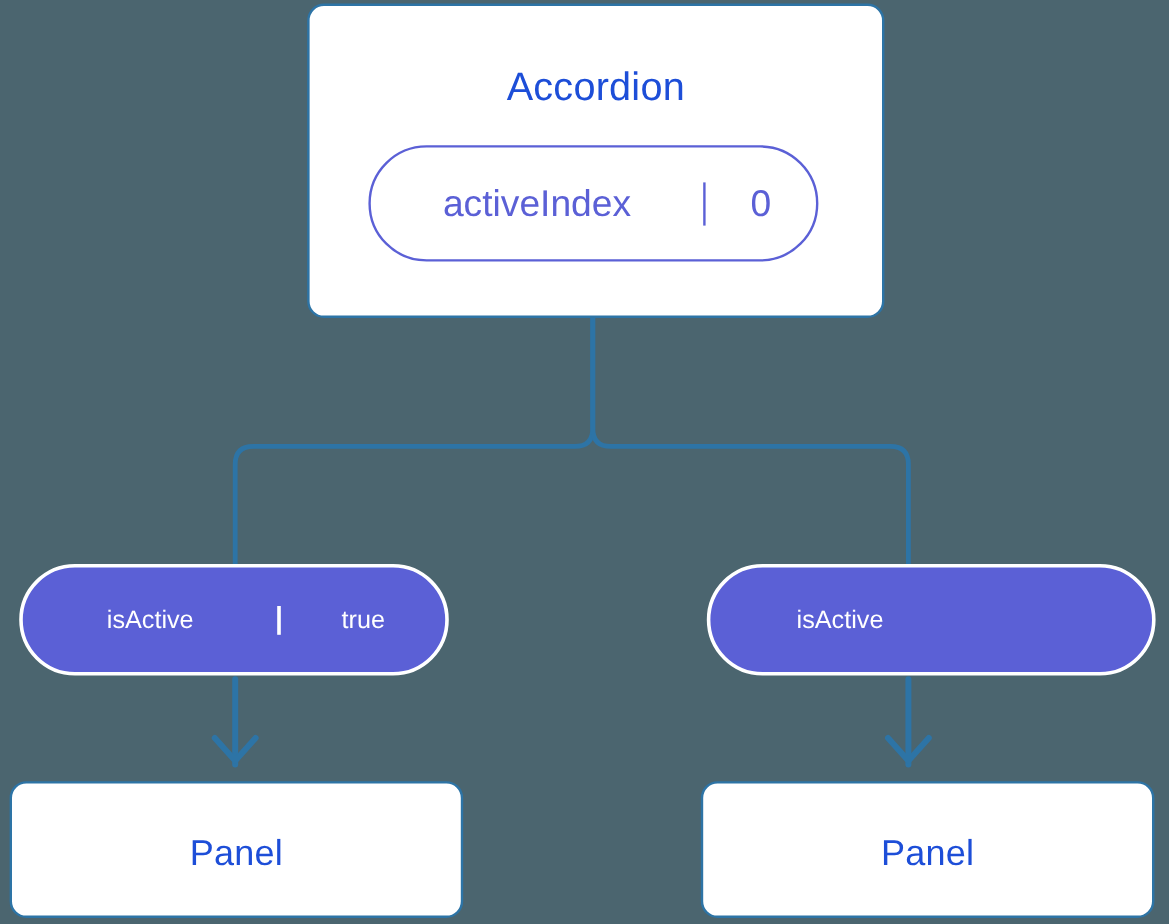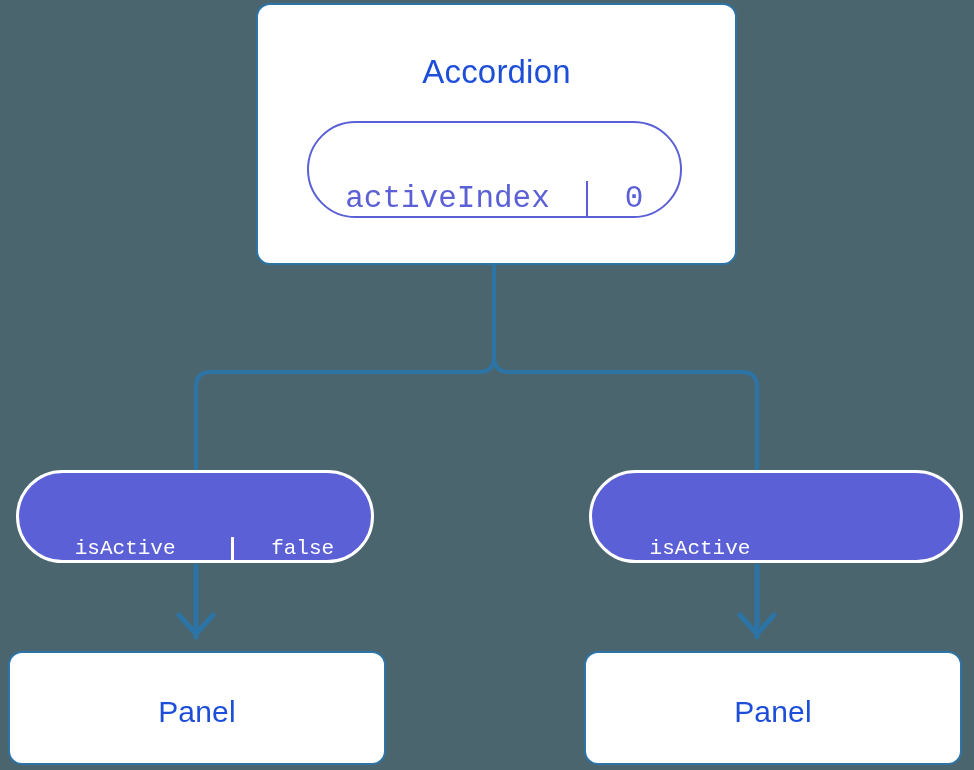--- a/index.html
+++ b/index.html
@@ -67,25 +67,24 @@
   #panel-card-right { left: 584px; }
   .panel-card .card-title {
     top: 42px;
     font-size: 30px;
   }
 
   
   .pill {
     position: absolute;
     display: flex;
-    align-items: flex-end;
+    align-items: center;
     box-sizing: border-box;
     border-radius: 999px;
     overflow: hidden;
-    font-family: Liberation Mono, monospace;
   }
   .pill .pill-key,
   .pill .pill-val {
     display: flex;
     align-items: center;
     justify-content: center;
     box-sizing: border-box;
     white-space: nowrap;
   }
 
@@ -168,21 +167,21 @@
     <div class="card-title">Accordion</div>
   </div>
 
   <div class="pill pill-outline" id="pill-active-index">
     <div class="pill-key">activeIndex</div>
     <div class="pill-val">0</div>
   </div>
 
   <div class="pill pill-filled pill-is-active" id="pill-is-active-left">
     <div class="pill-key">isActive</div>
-    <div class="pill-val">false</div>
+    <div class="pill-val">true</div>
   </div>
 
   <div class="pill pill-filled pill-is-active" id="pill-is-active-right">
     <div class="pill-key">isActive</div>
   </div>
 
   <div class="card panel-card" id="panel-card-left">
     <div class="card-title">Panel</div>
   </div>
 

